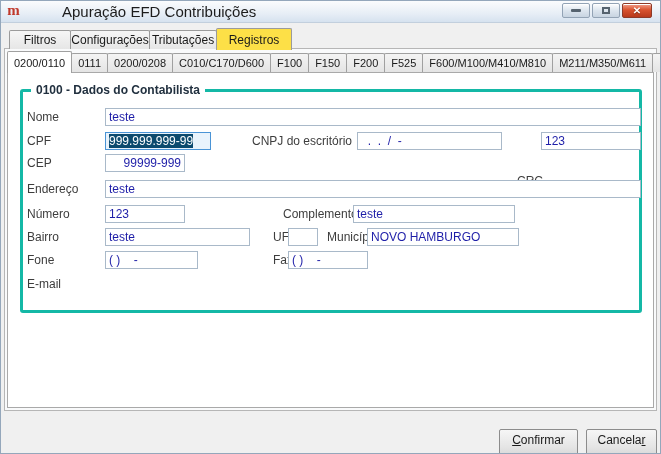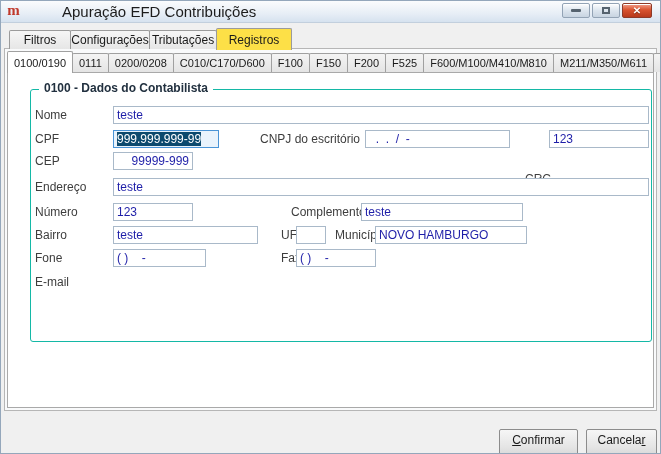--- a/index.html
+++ b/index.html
@@ -62,22 +62,22 @@
     border-radius:2px 2px 0 0; margin-right:-1px; font-size:11px; color:#1a1a1a; white-space:nowrap;
   }
   .tab2.active { height:22px; background:#ffffff; position:relative; z-index:6; margin-bottom:-1px; }
   
   .page2 {
     position:absolute; left:2px; right:2px; top:23px; bottom:2px;
     background:#ffffff; border:1px solid #a9a9a9;
   }
   
   .groupbox {
-    position:absolute; left:22px; top:16px; width:622px; height:253px;
-    border:1px solid #14b8a6; border-radius:3px;
+    position:absolute; left:12px; top:16px; width:622px; height:224px;
+    border:3px solid #14b8a6; border-radius:3px;
   }
   .legend {
     position:absolute; top:-9px; left:8px; background:#ffffff; padding:0 5px;
     font-weight:bold; font-size:12px; color:#21303f; white-space:nowrap;
   }
   .lbl { position:absolute; height:18px; line-height:18px; font-size:12px; color:#3d3d3d; white-space:nowrap; }
   .inp {
     position:absolute; height:18px; border:1px solid #a9b9c9; background:#fff;
     font-family:"Liberation Sans", sans-serif; font-size:12px; color:#1e1ea8;
     padding:0 3px; line-height:16px; outline:none; white-space:nowrap; overflow:hidden;
@@ -117,21 +117,21 @@
   <div class="tabs1">
     <div class="tab1" style="width:62px">Filtros</div>
     <div class="tab1" style="width:80px">Configurações</div>
     <div class="tab1" style="width:68px">Tributações</div>
     <div class="tab1 active" style="width:76px">Registros</div>
   </div>
 
   <div class="page1">
 
     <div class="tabs2">
-      <div class="tab2 active">0100/0190</div>
+      <div class="tab2 active">0200/0110</div>
       <div class="tab2">0111</div>
       <div class="tab2">0200/0208</div>
       <div class="tab2">C010/C170/D600</div>
       <div class="tab2">F100</div>
       <div class="tab2">F150</div>
       <div class="tab2">F200</div>
       <div class="tab2">F525</div>
       <div class="tab2">F600/M100/M410/M810</div>
       <div class="tab2">M211/M350/M611</div>
       <div class="tab2">Bloco1</div>

